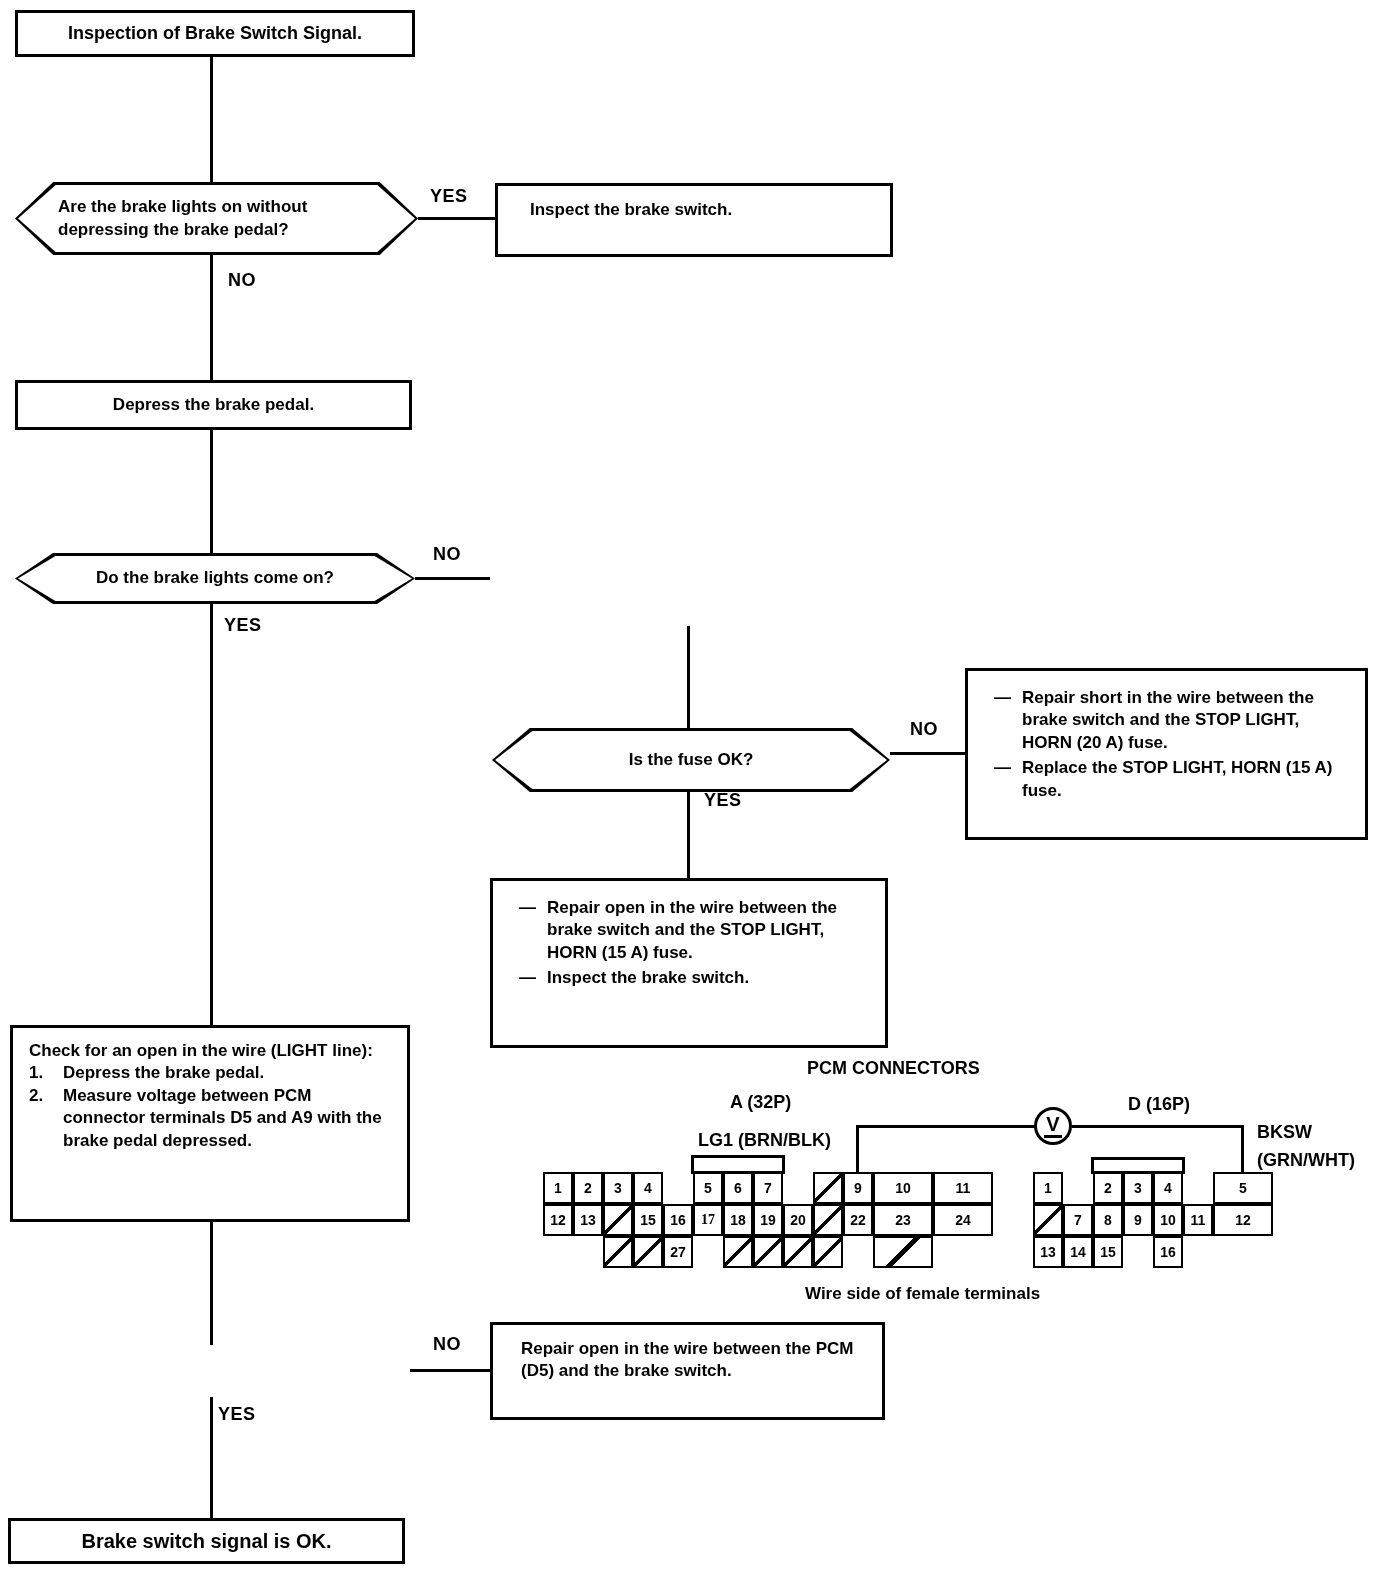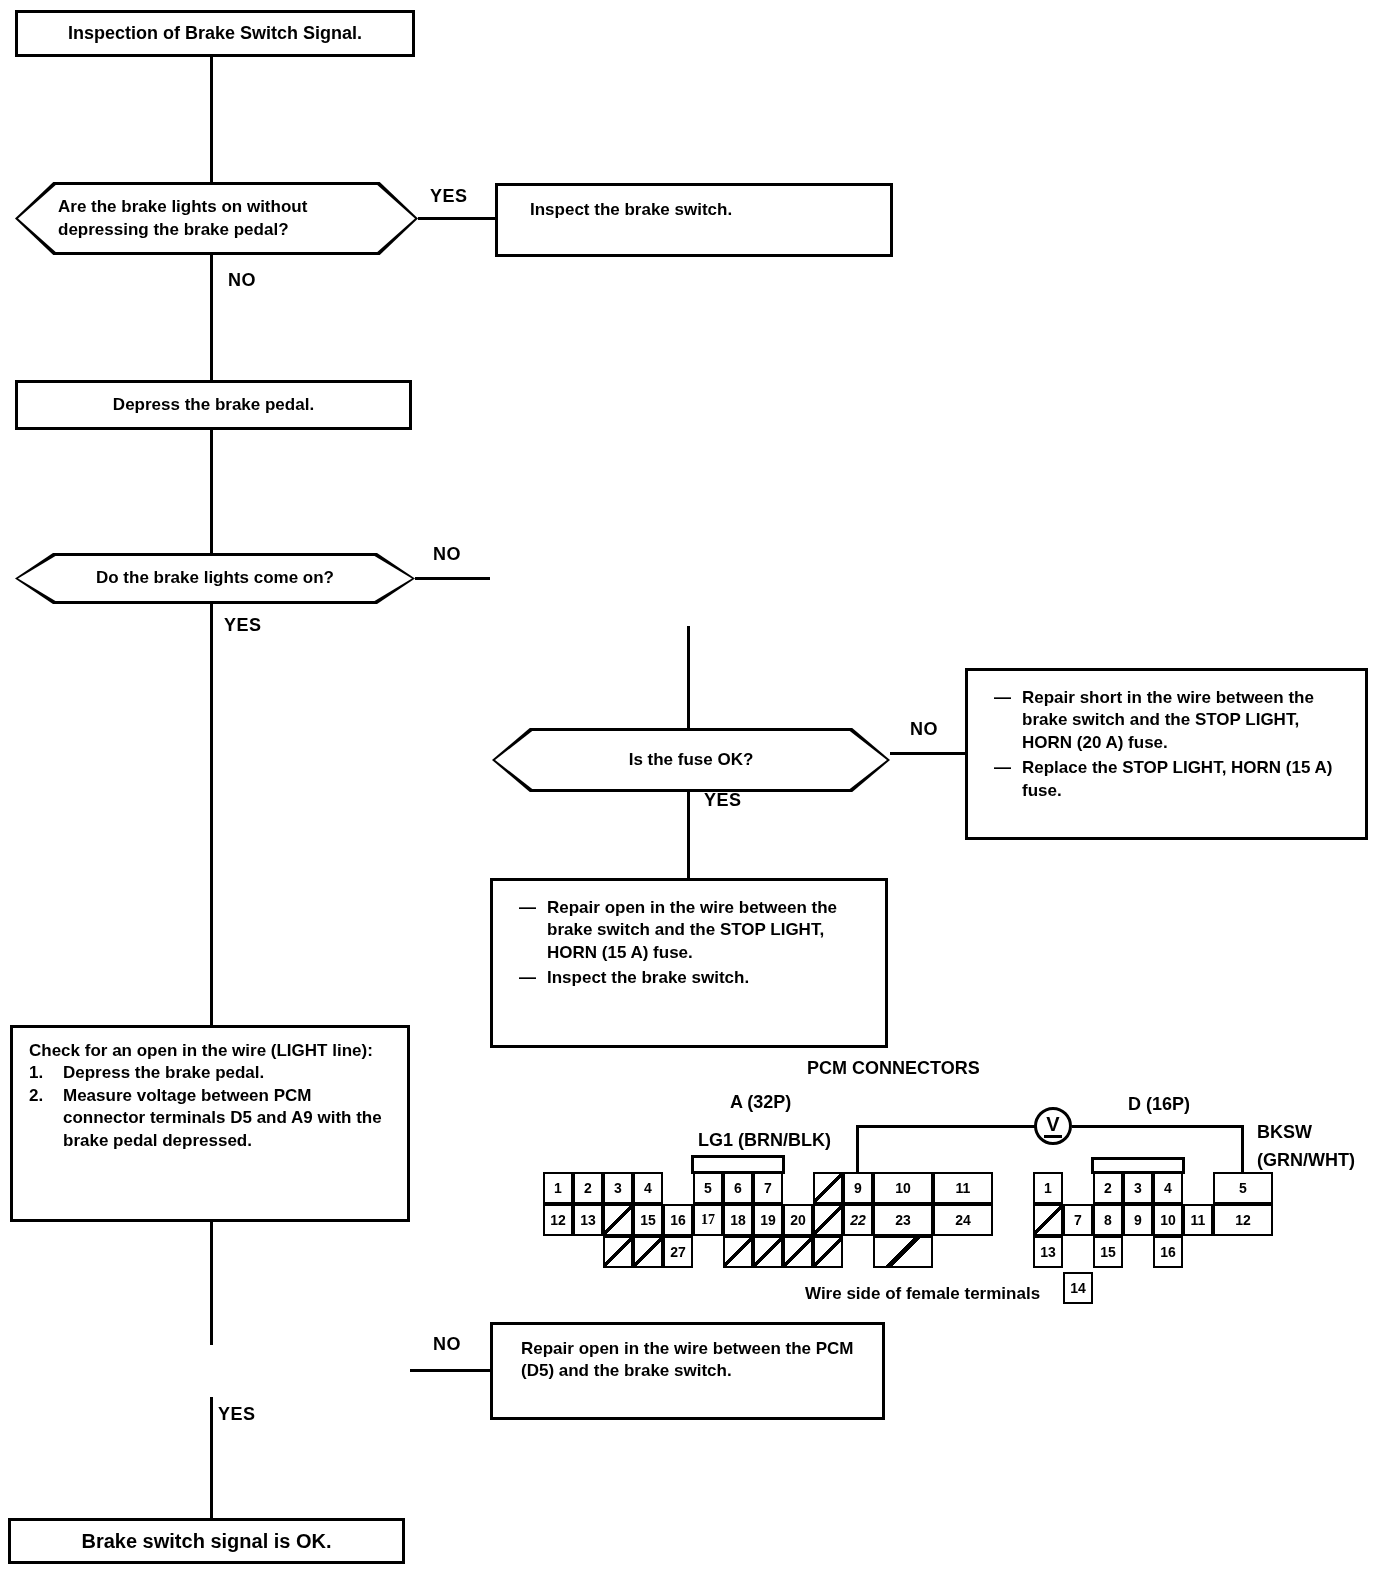--- a/index.html
+++ b/index.html
@@ -168,21 +168,21 @@
         <div class="ccell" style="width: 30px;">12</div>
         <div class="ccell" style="width: 30px;">13</div>
         <div class="ccell hatch" style="width: 30px;"></div>
         <div class="ccell" style="width: 30px;">15</div>
         <div class="ccell" style="width: 30px;">16</div>
         <div class="ccell" style="width: 30px; font-family: Liberation Serif, serif;">17</div>
         <div class="ccell" style="width: 30px;">18</div>
         <div class="ccell" style="width: 30px;">19</div>
         <div class="ccell" style="width: 30px;">20</div>
         <div class="ccell hatch" style="width: 30px;"></div>
-        <div class="ccell" style="width: 30px; font-style: italic;">22</div>
+        <div class="ccell" style="width: 30px;">22</div>
         <div class="ccell" style="width: 60px;">23</div>
         <div class="ccell" style="width: 60px;">24</div>
       </div>
       <div class="crow">
         <div class="cgap" style="width: 60px;"></div>
         <div class="ccell hatch" style="width: 30px;"></div>
         <div class="ccell hatch" style="width: 30px;"></div>
         <div class="ccell" style="width: 30px;">27</div>
         <div class="cgap" style="width: 30px;"></div>
         <div class="ccell hatch" style="width: 30px;"></div>
@@ -207,20 +207,20 @@
         <div class="ccell hatch" style="width: 30px;"></div>
         <div class="ccell" style="width: 30px;">7</div>
         <div class="ccell" style="width: 30px;">8</div>
         <div class="ccell" style="width: 30px;">9</div>
         <div class="ccell" style="width: 30px;">10</div>
         <div class="ccell" style="width: 30px;">11</div>
         <div class="ccell" style="width: 60px;">12</div>
       </div>
       <div class="crow">
         <div class="ccell" style="width: 30px;">13</div>
-        <div class="ccell" style="width: 30px; margin-top: 36px;">14</div>
+        <div class="ccell" style="width: 30px;">14</div>
         <div class="ccell" style="width: 30px;">15</div>
         <div class="cgap" style="width: 30px;"></div>
         <div class="ccell" style="width: 30px;">16</div>
       </div>
     </div>
 
 </div>
 
 </body></html>

